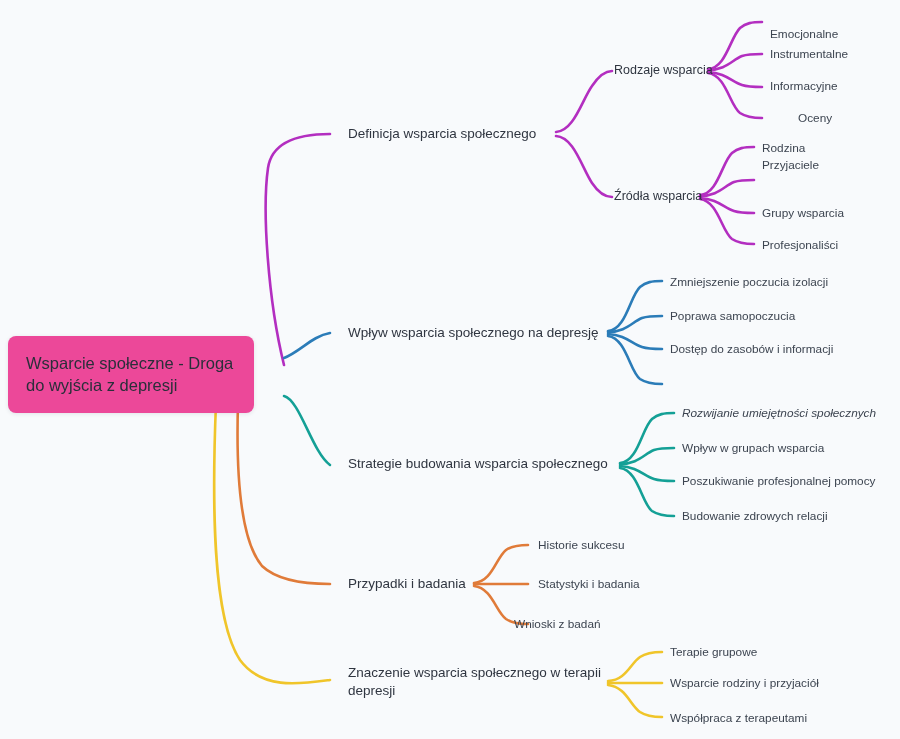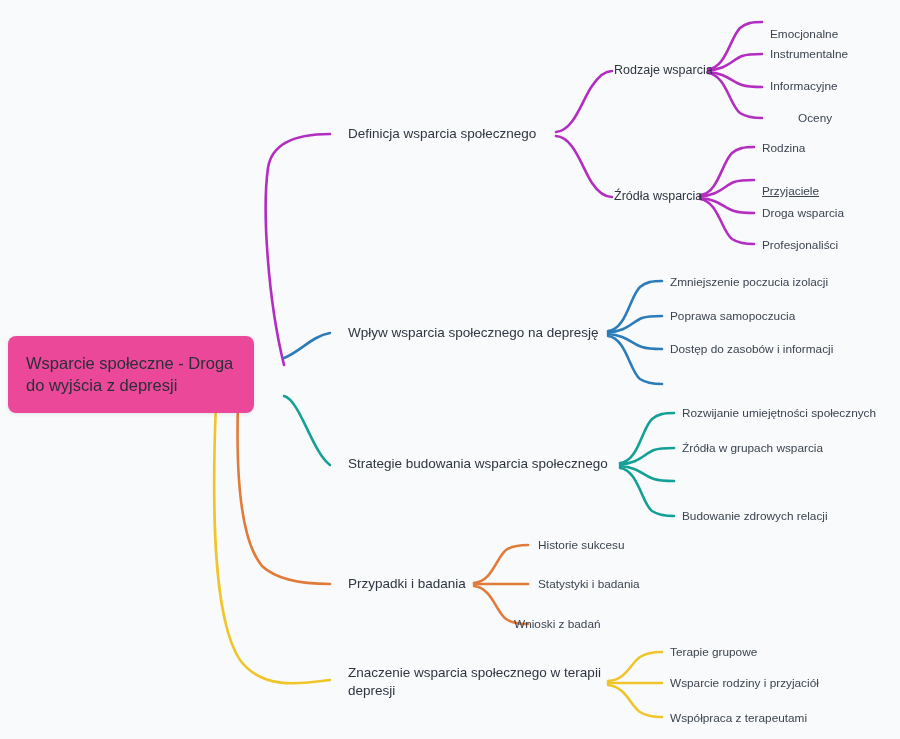--- a/index.html
+++ b/index.html
@@ -113,34 +113,35 @@
   <div class="node branch" style="left:614px; top:62px; font-size:12.5px;">Rodzaje wsparcia</div>
 
   <div class="node leaf" style="left:770px; top:27px;">Emocjonalne</div>
   <div class="node leaf" style="left:770px; top:47px;">Instrumentalne</div>
   <div class="node leaf" style="left:770px; top:79px;">Informacyjne</div>
   <div class="node leaf" style="left:798px; top:111px;">Oceny</div>
 
   <div class="node branch" style="left:614px; top:188px; font-size:12.5px;text-align:right;">Źródła wsparcia</div>
 
   <div class="node leaf" style="left:762px; top:141px;">Rodzina</div>
-  <div class="node leaf" style="left:762px; top:184px;text-decoration:underline;">Przyjaciele</div>
-  <div class="node leaf" style="left:762px; top:206px;">Droga wsparcia</div>
+  <div class="node leaf" style="left:762px; top:158px;">Przyjaciele</div>
+  <div class="node leaf" style="left:762px; top:206px;">Grupy wsparcia</div>
   <div class="node leaf" style="left:762px; top:238px;">Profesjonaliści</div>
 
   <div class="node branch" style="left:348px; top:324px;">Wpływ wsparcia społecznego na depresję</div>
 
   <div class="node leaf" style="left:670px; top:275px;">Zmniejszenie poczucia izolacji</div>
   <div class="node leaf" style="left:670px; top:309px;">Poprawa samopoczucia</div>
   <div class="node leaf" style="left:670px; top:342px;">Dostęp do zasobów i informacji</div>
 
   <div class="node branch" style="left:348px; top:455px;">Strategie budowania wsparcia społecznego</div>
 
-  <div class="node leaf" style="left:682px; top:406px;">Rozwijanie umiejętności społecznych</div>
-  <div class="node leaf" style="left:682px; top:441px;">Źródła w grupach wsparcia</div>
+  <div class="node leaf" style="left:682px; top:406px;font-style:italic;">Rozwijanie umiejętności społecznych</div>
+  <div class="node leaf" style="left:682px; top:441px;">Wpływ w grupach wsparcia</div>
+  <div class="node leaf" style="left:682px; top:474px;">Poszukiwanie profesjonalnej pomocy</div>
   <div class="node leaf" style="left:682px; top:509px;">Budowanie zdrowych relacji</div>
 
   <div class="node branch" style="left:348px; top:575px;">Przypadki i badania</div>
 
   <div class="node leaf" style="left:538px; top:538px;">Historie sukcesu</div>
   <div class="node leaf" style="left:538px; top:577px;">Statystyki i badania</div>
   <div class="node leaf" style="left:514px; top:617px;">Wnioski z badań</div>
 
   <div class="node branch wrap" style="left:348px; top:664px;">Znaczenie wsparcia społecznego w terapii depresji</div>
 

